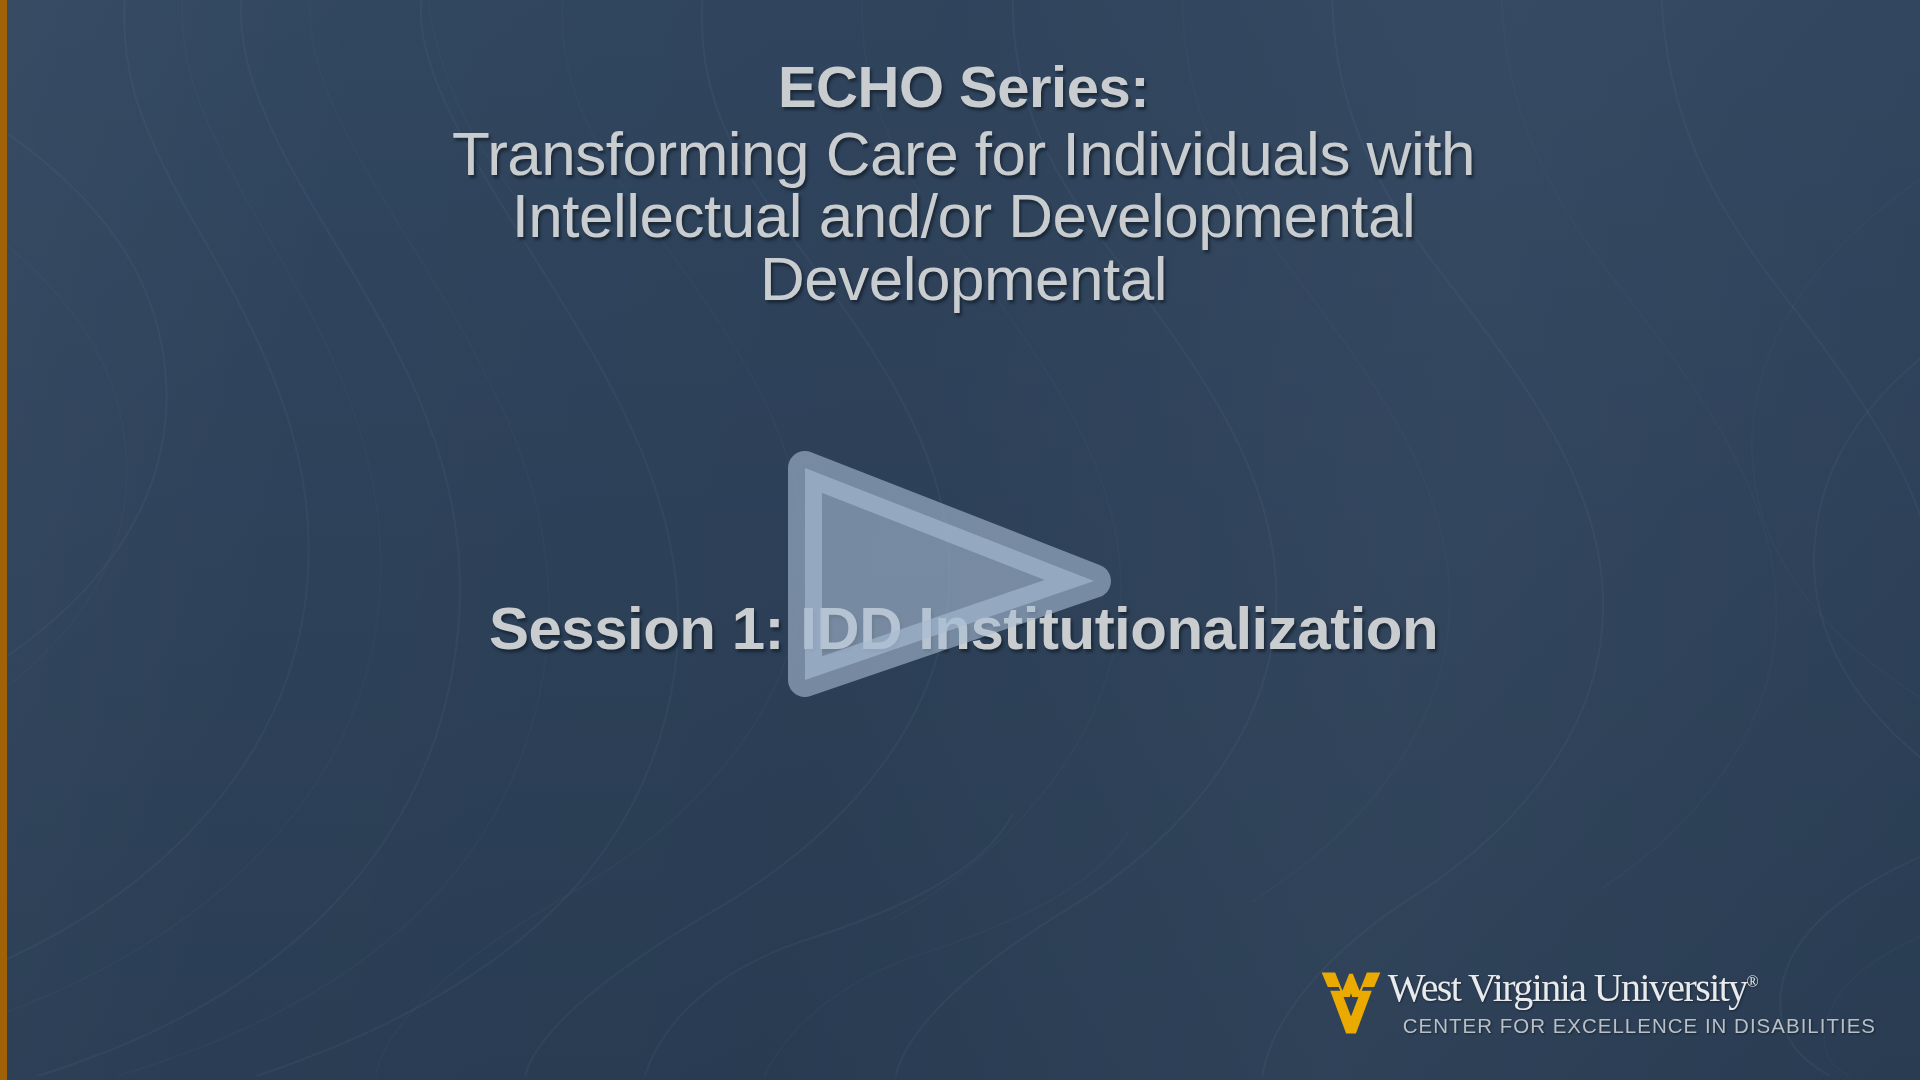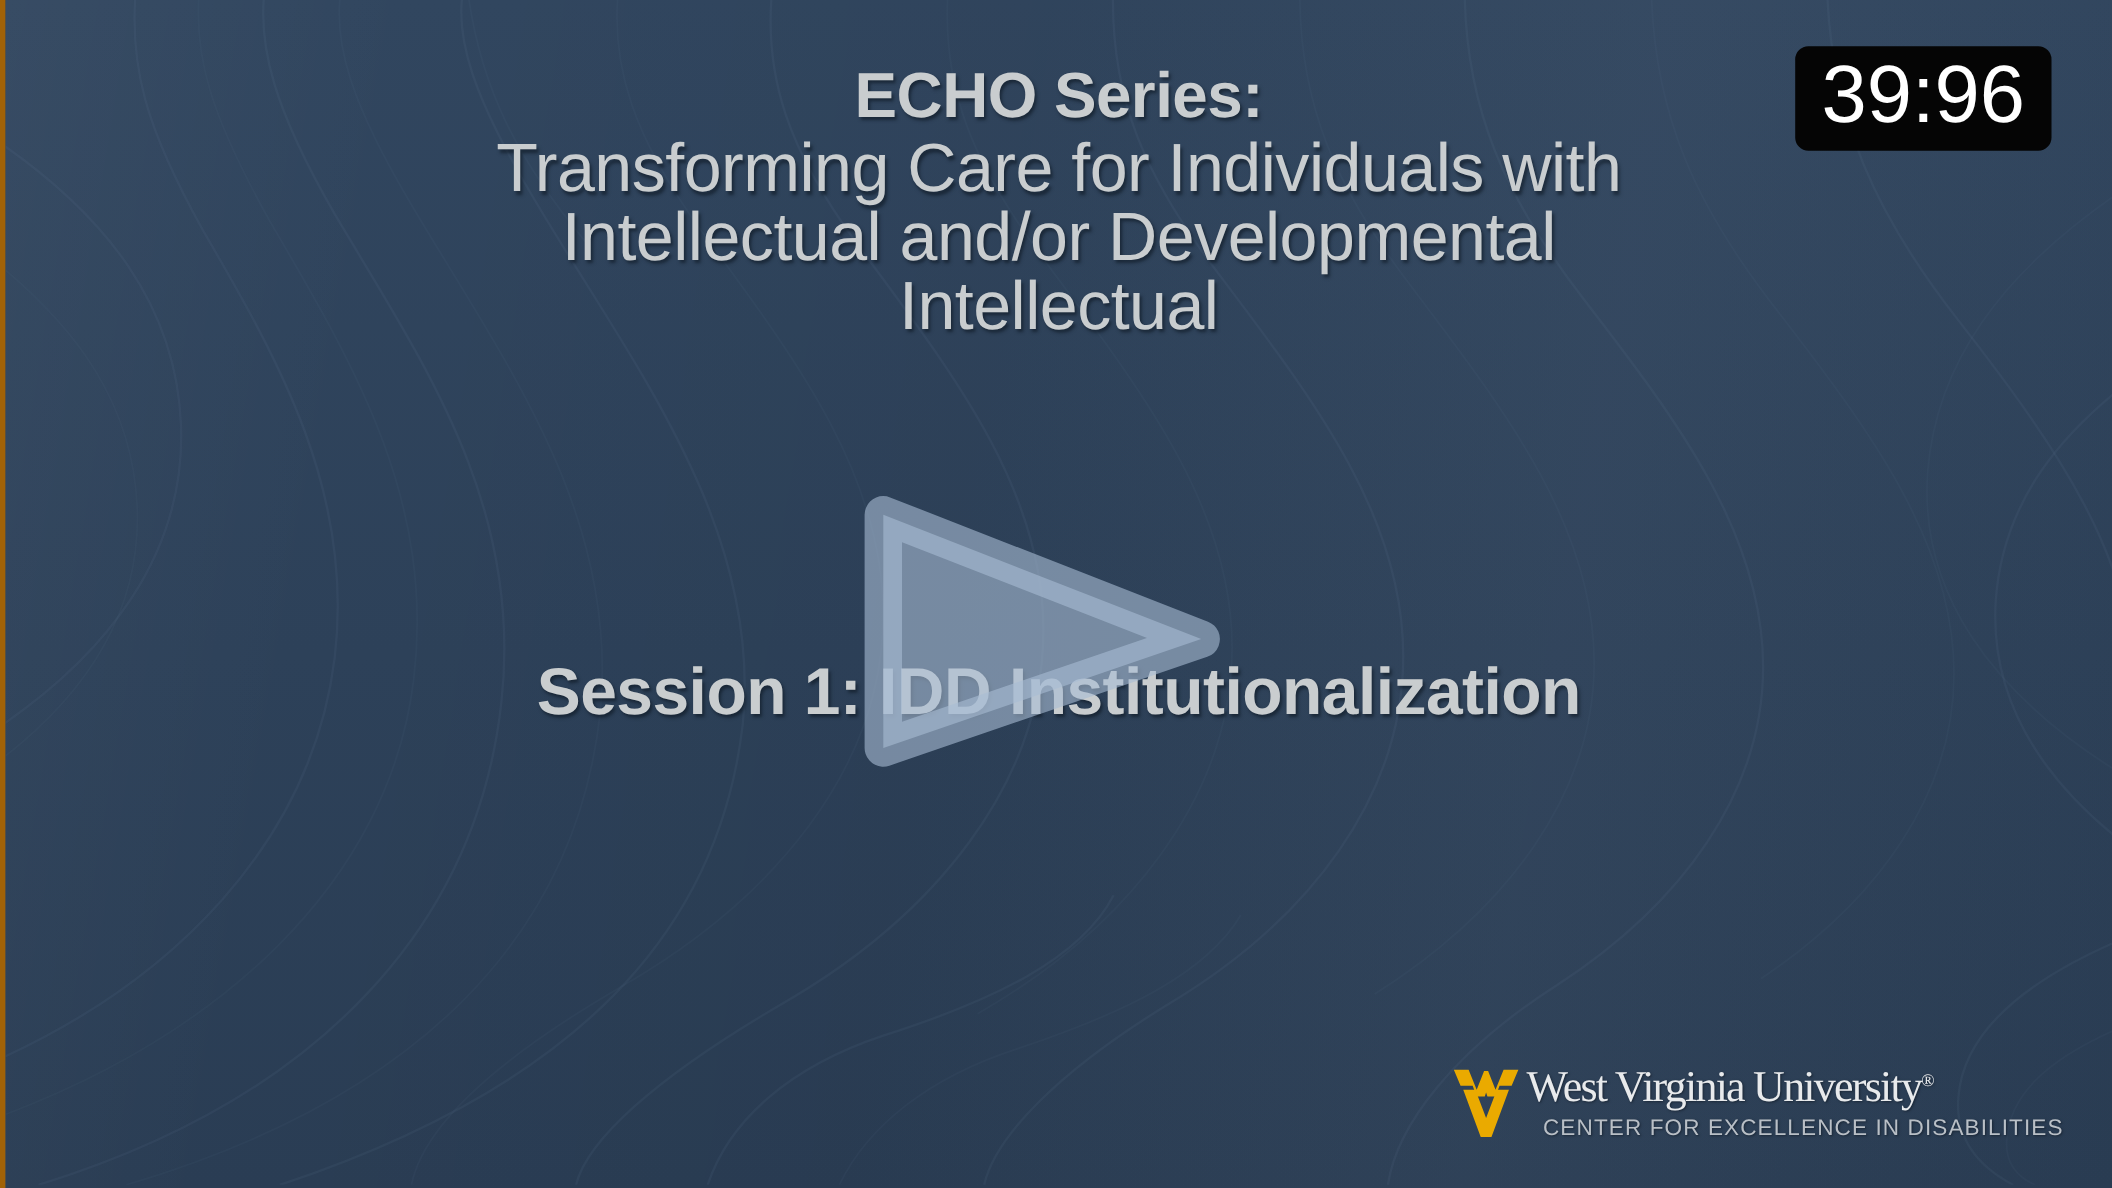--- a/index.html
+++ b/index.html
@@ -12,21 +12,21 @@
     background: #0d1620;
   }
 
   #player {
     position: relative;
     width: 1920px;
     height: 1080px;
     background: #2e435c;
     overflow: hidden;
     font-family: "Liberation Sans", sans-serif;
-    border-left: 5px solid #a16207;
+    border-left: 7px solid #a16207;
     box-sizing: border-box;
   }
 
   
   #slide-bg {
     position: absolute;
     inset: 0;
     background:
       linear-gradient(100deg,
         rgba(255,255,255,0.030) 0%,
@@ -211,32 +211,31 @@
     <path d="M1920,860 C1830,900 1784,946 1780,1000 C1777,1036 1796,1062 1830,1080"></path>
     <path class="thin" d="M1920,940 C1858,968 1826,1000 1824,1040 C1823,1058 1832,1072 1850,1080"></path>
     <path d="M640,1080 C660,1020 716,972 800,944 C900,912 980,874 1010,816"></path>
     <path class="thin" d="M760,1080 C786,1026 842,982 922,956 C1018,924 1094,888 1126,834"></path>
   </svg>
 
   <div id="title-block">
     <div class="t-line" id="title-line1">ECHO Series:</div>
     <div class="t-line t-sub">Transforming Care for Individuals with</div>
     <div class="t-line t-sub">Intellectual and/or Developmental</div>
-    <div class="t-line t-sub">Intellectual</div>
+    <div class="t-line t-sub">Developmental</div>
   </div>
 
   <div id="session-line">Session 1: IDD Institutionalization</div>
 
   <button id="play-overlay" aria-label="Play">
     <svg width="345" height="272" viewBox="0 0 345 272" aria-hidden="true">
       <polygon points="28,30 317,143 28,242"></polygon>
     </svg>
   </button>
 
-  <div id="timer-badge">39:96</div>
 
   <div id="wvu-logo">
     <svg id="wvu-mark" viewBox="0 0 100 108">
       <g fill="#eaaa00">
         <polygon points="2,4 24,4 36,34 47,6 53,6 64,34 76,4 98,4 88,28 70,28 64,44 52,44 50,38 48,44 36,44 30,28 12,28"></polygon>
         <polygon points="16,34 34,34 50,76 66,34 84,34 58,104 42,104"></polygon>
       </g>
     </svg>
     <div id="wvu-wordmark-col">
       <div id="wvu-university"><span>West Virginia University</span><span class="reg">®</span></div>

